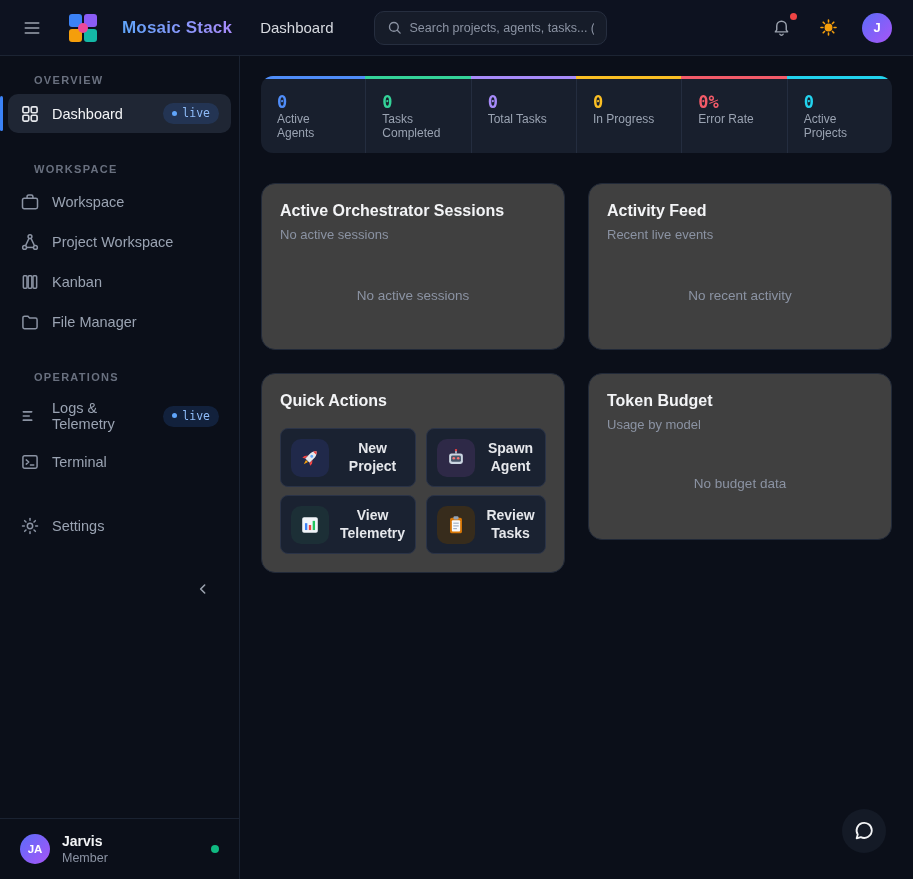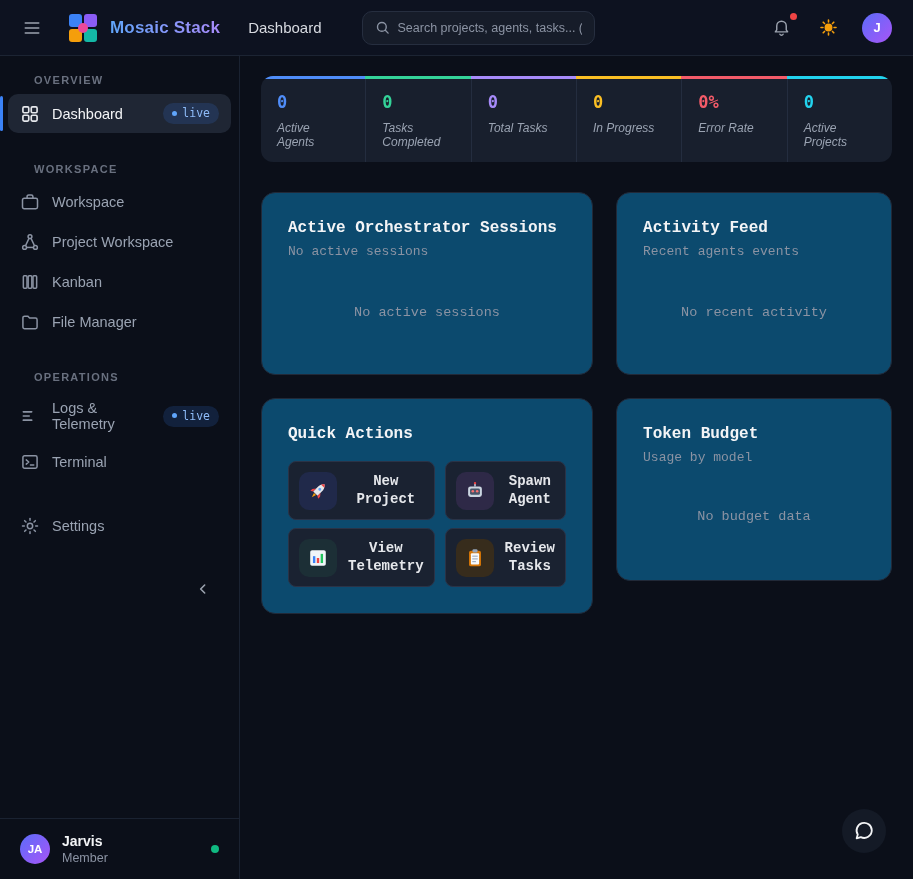--- a/index.html
+++ b/index.html
@@ -13,21 +13,21 @@
   }
   svg { display:block; }
 
   
   .header {
     height:56px; display:flex; align-items:center;
     padding:0 21px 0 18px; gap:14px;
     background:#0d1220; border-bottom:1px solid #1c2433;
   }
   .icon-btn { background:none; border:none; cursor:pointer; color:#9ca3af; display:flex; align-items:center; justify-content:center; padding:4px; }
-  .brand-wrap { display:flex; align-items:center; gap:10px; margin-left:6px; }
+  .brand-wrap { display:flex; align-items:center; gap:22px; margin-left:6px; }
   .brand {
     font-size:17px; font-weight:700; letter-spacing:.2px;
     background:linear-gradient(90deg,#60a5fa,#a78bfa);
     -webkit-background-clip:text; background-clip:text; color:transparent;
   }
   .breadcrumb { margin-left:14px; font-size:15px; color:#d7dae0; }
   .search {
     margin-left:26px; width:233px; height:34px;
     background:#161c29; border:1px solid #262e3f; border-radius:10px;
     display:flex; align-items:center; gap:8px; padding:0 12px; color:#8b93a3;
@@ -101,30 +101,29 @@
   .stat { flex:1; padding:16px 16px 13px; position:relative; border-left:1px solid #242d3f; }
   .stat:first-child { border-left:none; }
   .stat::before {
     content:''; position:absolute; top:0; left:-1px; right:0; height:3px;
     background:var(--c,#3b82f6);
   }
   .stat-value {
     font-family:"DejaVu Sans Mono",monospace; font-weight:700; font-size:17px;
     color:var(--c,#3b82f6);
   }
-  .stat-label { margin-top:9px; font-size:12px; color:#9aa3b2;font-style:italic; }
+  .stat-label { font-size:12px; color:#9aa3b2; }
 
   .cards-grid {
     display:grid; grid-template-columns:1fr 1fr; gap:23px 23px;
     margin-top:30px; align-items:start;
   }
   .card {
-    background:#0c4a6e; border:1px solid #212938; border-radius:14px;
-    padding:26px;
-    font-family:Liberation Mono, monospace;
+    background:#404040; border:1px solid #212938; border-radius:14px;
+    padding:18px;
   }
   .card-title { font-size:16px; font-weight:700; color:#f3f4f6; }
   .card-subtitle { margin-top:7px; font-size:13px; color:#8b93a3; }
   .card-empty { text-align:center; color:#8b93a3; font-size:13.5px; }
   .empty-tall { padding:46px 0 28px; }
   .empty-budget { padding:44px 0 30px; }
 
   .qa-grid { display:grid; grid-template-columns:1fr 1fr; gap:8px 10px; margin-top:18px; }
   .qa-btn {
     display:flex; align-items:center; justify-content:center; gap:11px;
@@ -377,21 +376,21 @@
 
     <div class="cards-grid">
       <section class="card" style="min-height:147px">
         <h2 class="card-title">Active Orchestrator Sessions</h2>
         <div class="card-subtitle">No active sessions</div>
         <div class="card-empty empty-tall">No active sessions</div>
       </section>
 
       <section class="card" style="min-height:147px">
         <h2 class="card-title">Activity Feed</h2>
-        <div class="card-subtitle">Recent agents events</div>
+        <div class="card-subtitle">Recent live events</div>
         <div class="card-empty empty-tall">No recent activity</div>
       </section>
 
       <section class="card">
         <h2 class="card-title">Quick Actions</h2>
         <div class="qa-grid">
           <button class="qa-btn">
             <span class="tile tile-rocket">
               <svg width="22" height="22" viewBox="0 0 24 24">
                 <g transform="rotate(45 12 12)">

